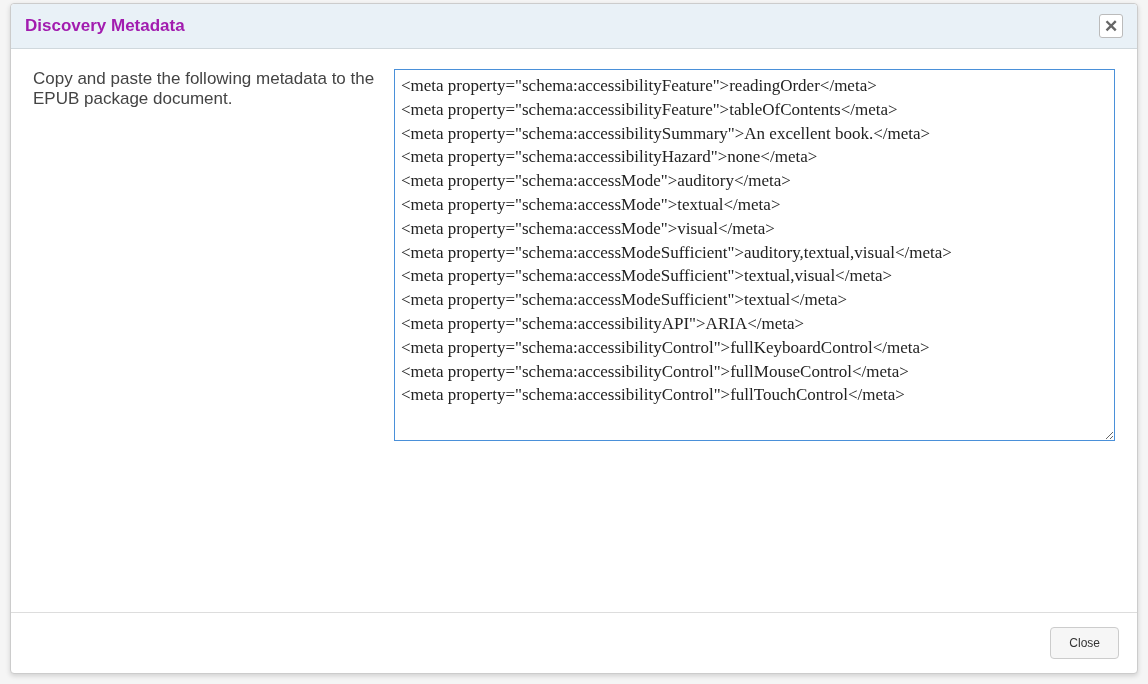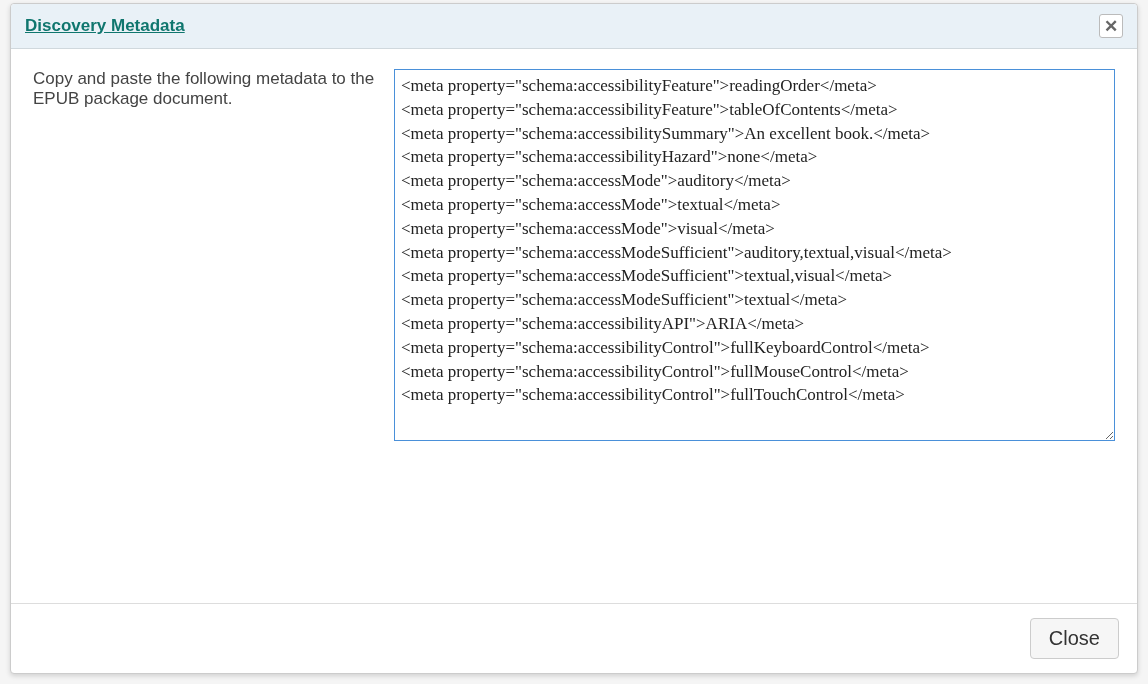--- a/index.html
+++ b/index.html
@@ -33,22 +33,21 @@
       border-bottom: 1px solid #d0d8dd;
       padding: 10px 14px;
       display: flex;
       align-items: center;
       justify-content: space-between;
       border-radius: 4px 4px 0 0;
     }
     .dialog-title {
       font-size: 17px;
       font-weight: bold;
-      color: #0f766e;
-      text-decoration: underline;
+      color: #a21caf;
     }
     .close-x {
       width: 24px;
       height: 24px;
       border: 1px solid #bbbbbb;
       border-radius: 3px;
       background: #ffffff;
       display: flex;
       align-items: center;
       justify-content: center;
@@ -86,21 +85,21 @@
       border-top: 1px solid #dddddd;
       padding: 14px 18px;
       display: flex;
       justify-content: flex-end;
     }
     .close-button {
       background: #f6f6f6;
       border: 1px solid #cccccc;
       border-radius: 4px;
       padding: 8px 18px;
-      font-size: 20px;
+      font-size: 12px;
       color: #333333;
       cursor: pointer;
     }
     
     .metadata-textarea::-webkit-scrollbar {
       width: 16px;
     }
     .metadata-textarea::-webkit-scrollbar-track {
       background: #f0f0f0;
     }

